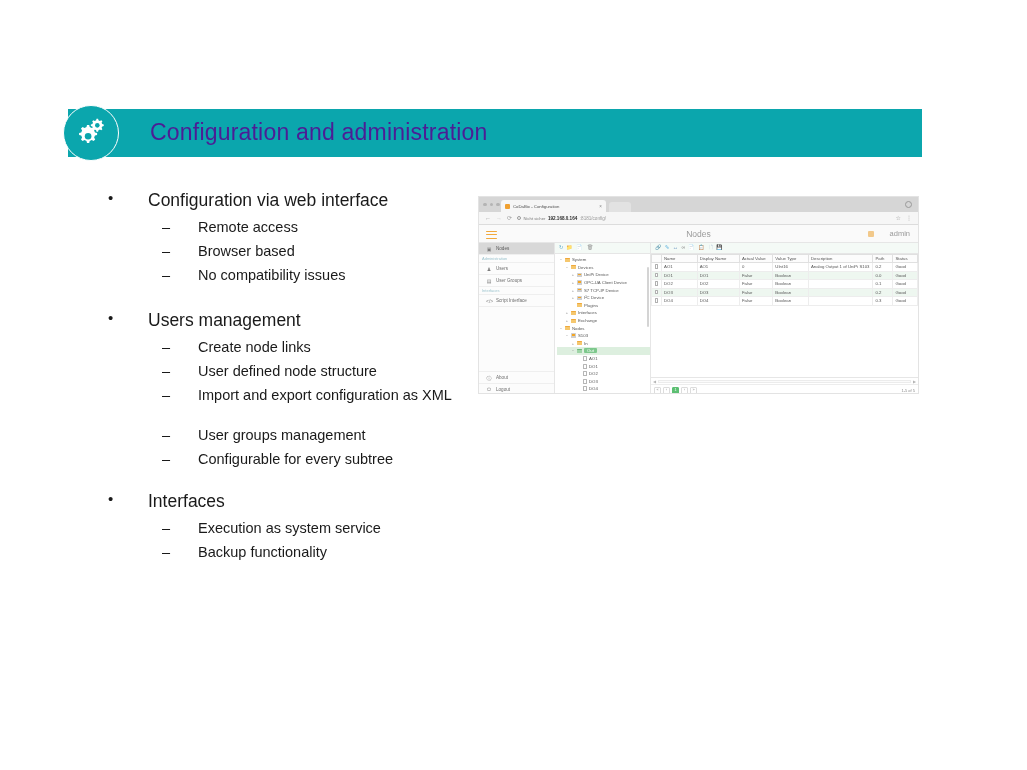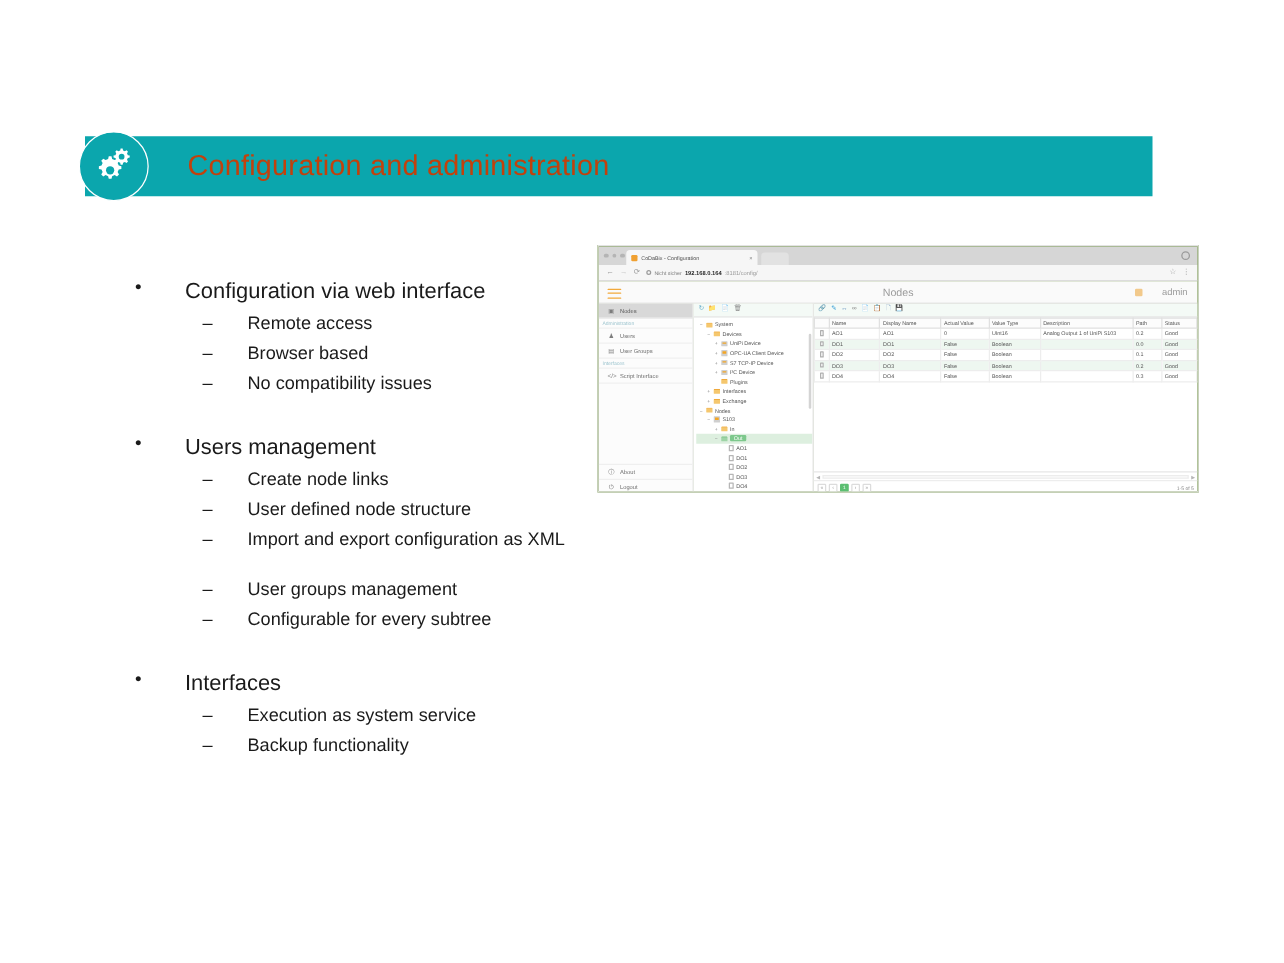--- a/index.html
+++ b/index.html
@@ -16,21 +16,21 @@
   .banner {
     position: absolute;
     left: 68px; top: 109px;
     width: 854px; height: 48px;
     background: #0BA6AD;
   }
   .banner-title {
     position: absolute;
     left: 150px; top: 119px;
     font-size: 23px;
-    color: #c2410c;
+    color: #4c1d95;
     letter-spacing: 0.2px;
     font-weight: 400;
   }
   .banner-badge {
     position: absolute;
     left: 63px; top: 105px;
     width: 56px; height: 56px;
     border-radius: 50%;
     background: #0BA6AD;
     border: 1.5px solid #ffffff;
@@ -39,21 +39,20 @@
 
   
   .content { position: absolute; left: 100px; top: 190px; width: 380px; }
   .lvl1 {
     position: relative;
     font-size: 17.5px;
     color: #1a1a1a;
     padding-left: 48px;
     margin-bottom: 7px;
     font-weight: 400;
-    margin-top: 32px;
   }
   .lvl1::before {
     content: "\2022";
     position: absolute;
     left: 8px; top: -1px;
     font-size: 15px;
     color: #1a1a1a;
   }
   .lvl2 {
     position: relative;
@@ -69,22 +68,22 @@
     font-size: 14.5px;
     color: #1a1a1a;
   }
   .group { margin-bottom: 24px; }
   .group.g1 { margin-bottom: 27px; }
 
   
   .shot {
     position: absolute;
     left: 478px; top: 196px;
-    width: 481px; height: 198px;
-    background: #4d7c0f;
+    width: 441px; height: 198px;
+    background: #fdba74;
     border: 1px solid #e3e3e3;
     overflow: hidden;
     font-size: 4.4px;
     color: #4a4a4a;
   }
 
   
   .chrome-tabbar {
     height: 15px;
     background: #d6d6d6;

